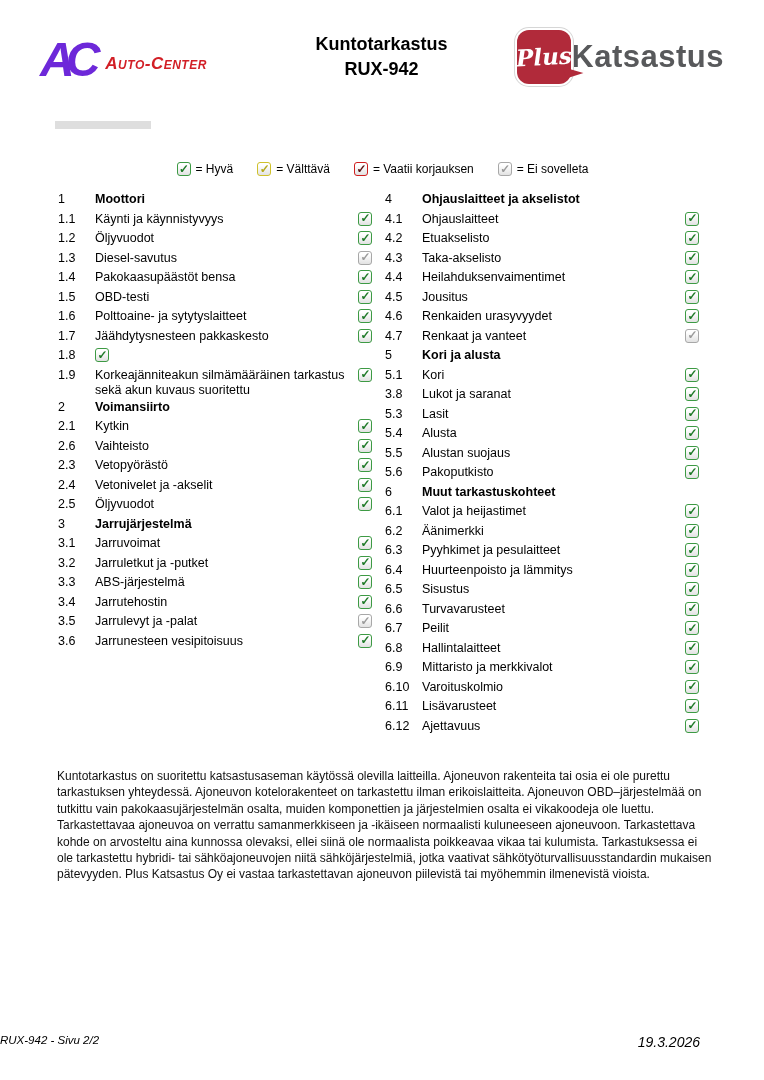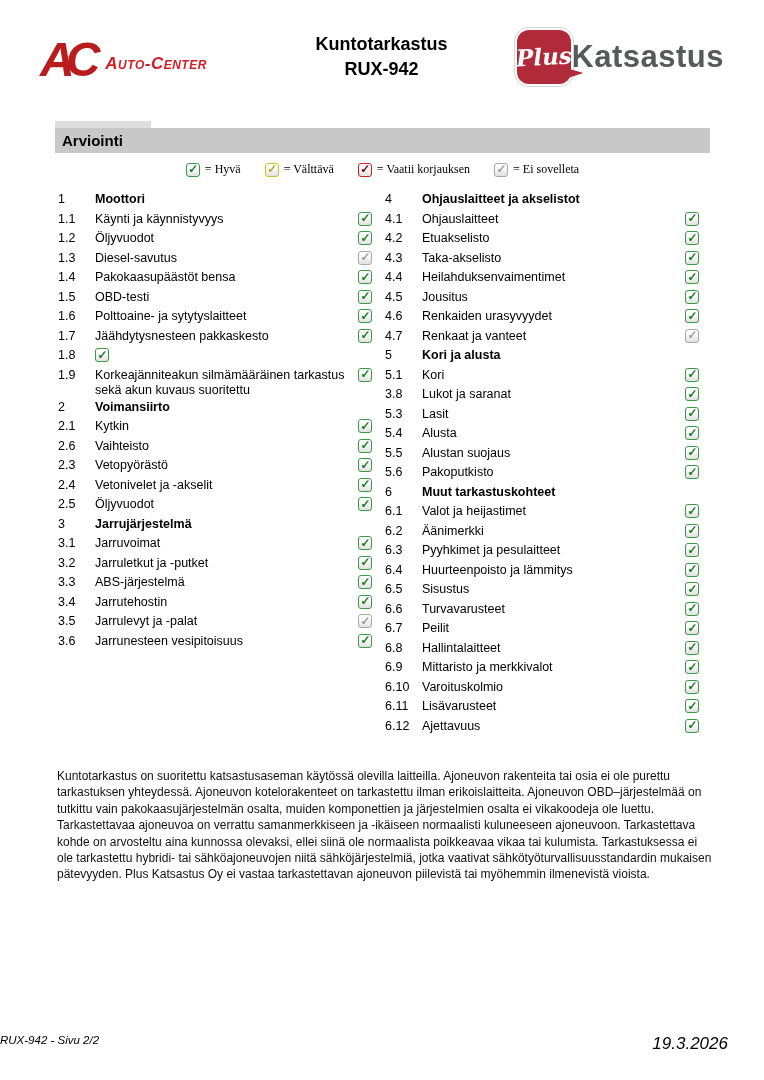--- a/index.html
+++ b/index.html
@@ -6,21 +6,21 @@
   .page {
     position:relative; width:764px; height:1080px; background:#fff;
     font-family:"Liberation Sans", sans-serif; color:#000; overflow:hidden;
   }
 
   
   .header { position:absolute; top:28px; left:40px; right:40px; height:76px; }
   .ac-logo { position:absolute; left:0; top:10px; display:flex; align-items:center; }
   .ac-mark {
     font-style:italic; font-weight:bold; font-size:48px; line-height:0.9;
-    color:#b91c1c; letter-spacing:-9px; padding-right:14px;
+    color:#6d28d9; letter-spacing:-9px; padding-right:14px;
   }
   .ac-name {
     font-style:italic; font-weight:bold; font-size:17px; color:#d21f26;
     font-variant:small-caps; letter-spacing:0.5px; margin-top:8px;
   }
   .doc-title {
     position:absolute; left:119px; right:120px; top:4px; text-align:center;
     font-weight:bold; font-size:18px; line-height:1.4;
   }
   .plus-logo { position:absolute; right:0; top:2px; display:flex; align-items:center; }
@@ -47,21 +47,20 @@
     position:absolute; left:55px; top:128px; width:655px; height:25px;
     background:#c8c8c8; display:flex; align-items:center;
   }
   .section-bar .t { font-weight:bold; font-size:15px; padding-left:7px; }
 
   
   .legend {
     position:absolute; top:162px; left:55px; width:655px;
     display:flex; justify-content:center; gap:24px; align-items:center;
     font-size:12px;
-    font-family:Liberation Serif, serif;
   }
   .legend-item { display:flex; align-items:center; gap:5px; }
 
   
   .cb {
     display:inline-block; width:14px; height:14px; border-radius:3px;
     background:linear-gradient(180deg,#ffffff 20%,#e2e2e2 100%);
     position:relative; box-sizing:border-box; flex:none;
   }
   .cb::after {
@@ -86,22 +85,22 @@
   
   .disclaimer {
     position:absolute; left:57px; top:768px; width:656px;
     font-size:12px; line-height:16.4px; color:#111; text-align:left;
   }
   .footer-center {
     position:absolute; left:0; right:0; top:1034px; text-align:left;
     font-style:italic; font-size:11.5px;
   }
   .footer-right {
-    position:absolute; right:36px; top:1034px;
-    font-style:italic; font-size:17px;text-align:right;
+    position:absolute; right:64px; top:1034px;
+    font-style:italic; font-size:14px;text-align:right;
   }
 </style>
 </head>
 <body>
 
 <div class="page">
 
   <div class="header">
     <div class="ac-logo">
       <span class="ac-mark">AC</span>
@@ -114,23 +113,20 @@
     <div class="plus-logo">
       <span class="plus-bubble">
         <span class="plus-word">Plus</span>
         <span class="plus-tail"></span>
       </span>
       <span class="katsastus-word">Katsastus</span>
     </div>
   </div>
 
   <div class="section-tab"></div>
-  <div class="section-bar">
-    <span class="t">Arviointi</span>
-  </div>
 
   <div class="legend">
     <div class="legend-item">
       <span class="cb good"></span>
       <span>= Hyvä</span>
     </div>
     <div class="legend-item">
       <span class="cb fair"></span>
       <span>= Välttävä</span>
     </div>

